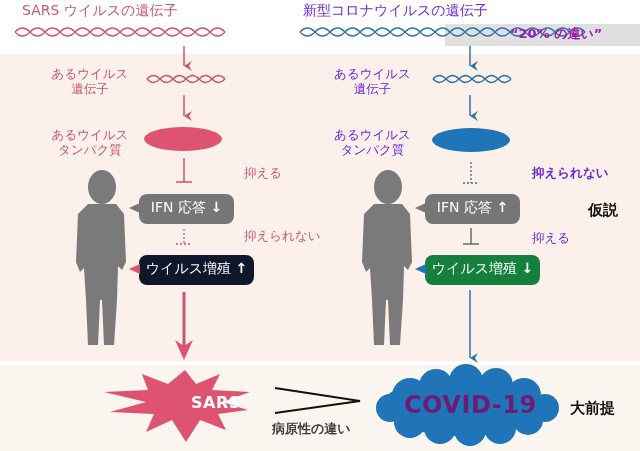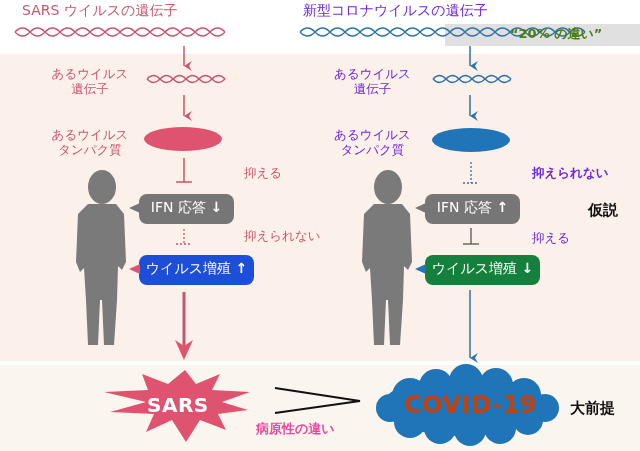--- a/index.html
+++ b/index.html
@@ -10,31 +10,31 @@
   .band-sep { left:0; top:361px; width:640px; height:4px; background:#ffffff; }
   .band-bot { left:0; top:365px; width:640px; height:86px; background:#fbf5ef; }
   .title { font-size: 14px; white-space: nowrap; }
   .pink { color:#c8566e; }
   .blue { color:#6d28d9; }
   .label2 { font-size: 12.5px; line-height: 15px; text-align: center; white-space: nowrap; }
   .bubble { height: 30px; border-radius: 8px; color: #fff; font-size: 14px; line-height: 26px; text-align: center; white-space: nowrap; }
   .bubble .tail { position:absolute; left:-10px; top:9px; width:0; height:0; border-top:5px solid transparent; border-bottom:5px solid transparent; }
   .gray-b { background:#767676; }
   .gray-b .tail { border-right:11px solid #767676; }
-  .pink-b { background:#1d4ed8; }
+  .pink-b { background:#0f172a; }
   .pink-b .tail { border-right:11px solid #de5370; }
   .blue-b { background:#15803d; }
   .blue-b .tail { border-right:11px solid #1f75b8; }
   .small { font-size: 12.5px; white-space: nowrap; margin-left: 48px; }
   .bold { font-weight: bold; }
   .diff-box { left:445px; top:24px; width:195px; height:22px; background:#e0e0e0; }
-  .diff-text { left:510px; top:25px; font-size:13px; font-weight:bold; color:#4d7c0f; white-space:nowrap; }
+  .diff-text { left:510px; top:25px; font-size:13px; font-weight:bold; color:#a21caf; white-space:nowrap; }
   .side { font-size: 15px; font-weight: bold; color:#111; white-space: nowrap; }
-  .sars-text { font-size: 20px; font-weight: bold; color:#fff; letter-spacing: 0.5px; }
-  .covid-text { font-size: 24px; font-weight: bold; color:#c2410c; letter-spacing: 0.5px; }
+  .sars-text { font-size: 16px; font-weight: bold; color:#fff; letter-spacing: 0.5px; margin-left: 44px; }
+  .covid-text { font-size: 24px; font-weight: bold; color:#701a75; letter-spacing: 0.5px; }
 </style>
 </head>
 <body>
 
 <div class="abs band-top"></div>
 <div class="abs band-mid"></div>
 <div class="abs band-sep"></div>
 <div class="abs band-bot"></div>
 
 <div class="abs diff-box"></div>
@@ -164,13 +164,13 @@
   <span>ウイルス増殖</span>
   <span class="bold">↓</span>
 </div>
 
 <div class="abs side" style="left:588px;top:201px">仮説</div>
 <div class="abs side" style="left:570px;top:399px">大前提</div>
 
 <div class="abs sars-text" style="left:147px;top:393px">SARS</div>
 <div class="abs covid-text" style="left:404px;top:391px">COVID-19</div>
 
-<div class="abs" style="left:256px;top:420px;font-size:13px;font-weight:bold;color:#ec4899;white-space:nowrap">病原性の違い</div>
+<div class="abs" style="left:272px;top:420px;font-size:13px;font-weight:bold;color:#404040;white-space:nowrap">病原性の違い</div>
 
 </body></html>

